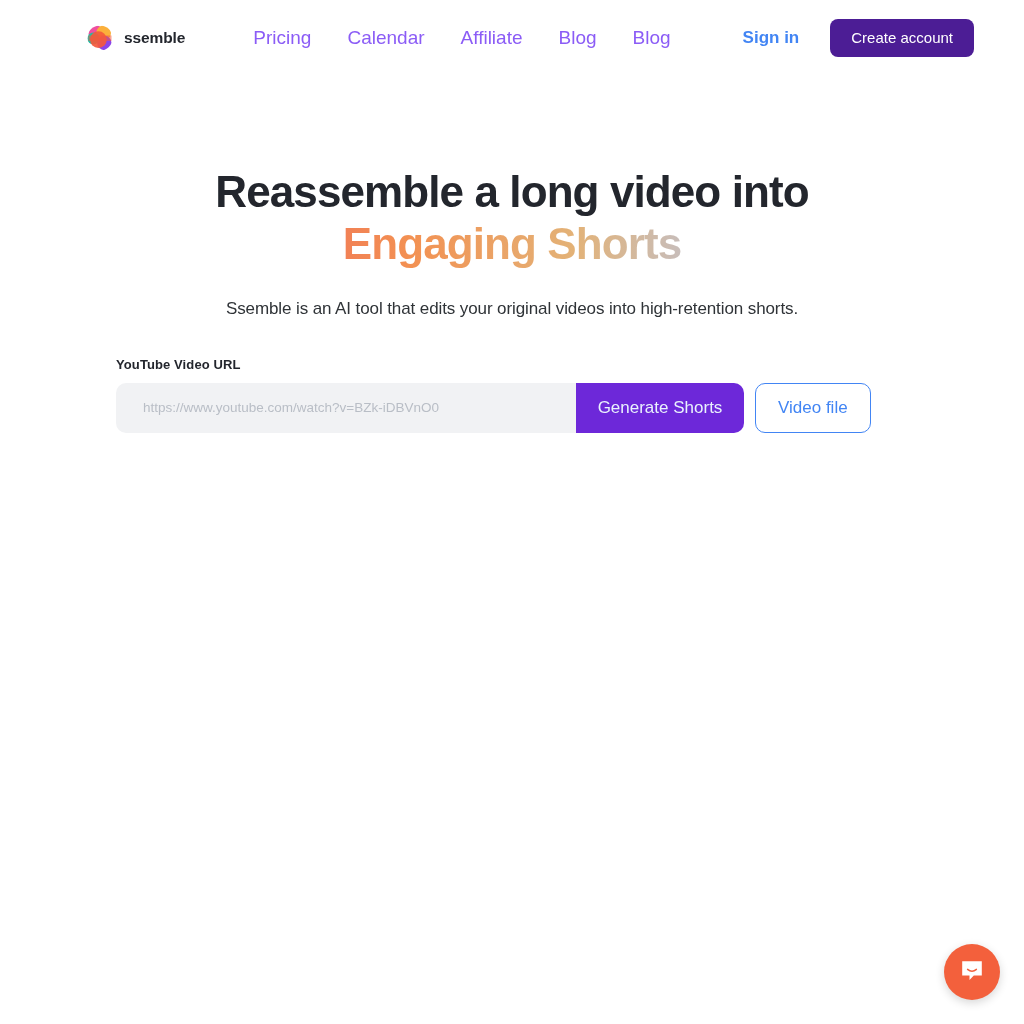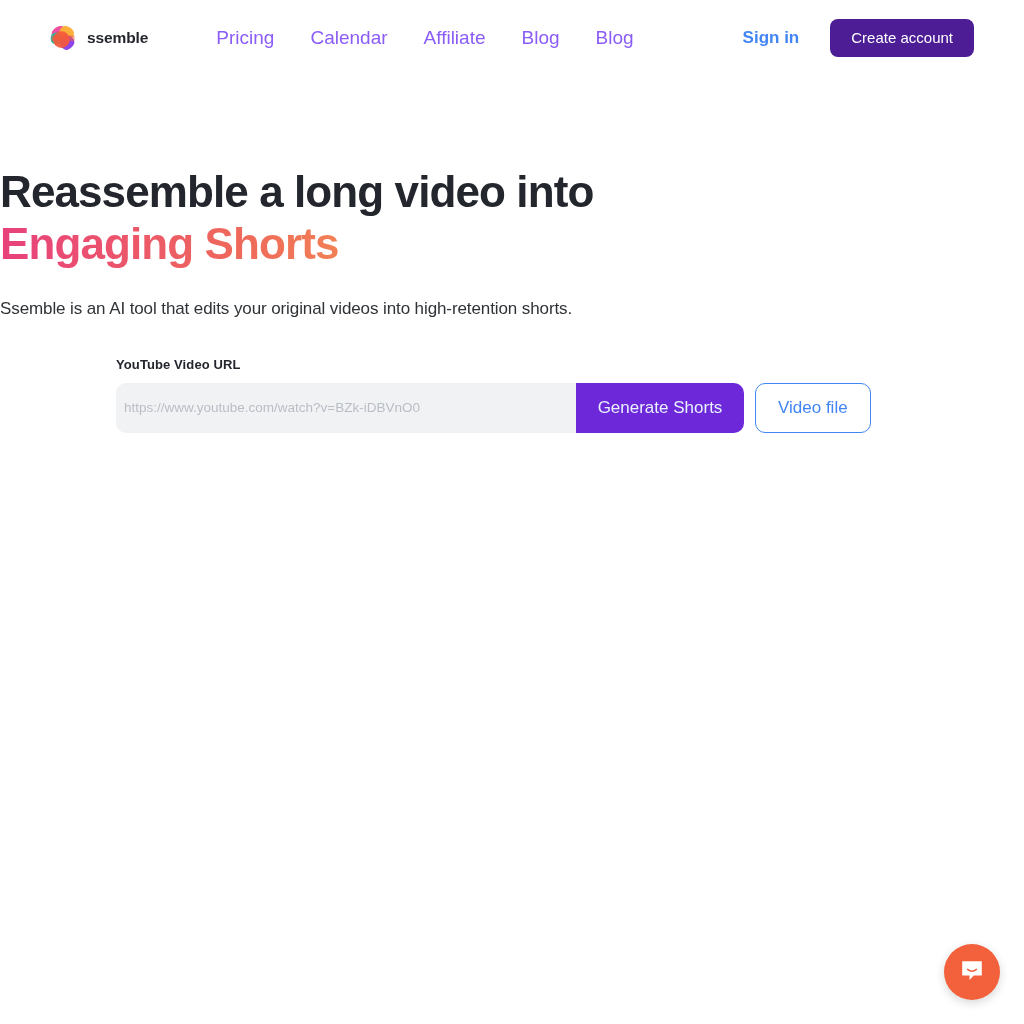--- a/index.html
+++ b/index.html
@@ -12,20 +12,21 @@
     overflow: hidden;
   }
 
   
   .header {
     position: relative;
     height: 76px;
     display: flex;
     align-items: center;
     padding: 0 50px;
+    margin-left: 37px;
   }
 
   .brand {
     display: flex;
     align-items: center;
     gap: 11px;
     text-decoration: none;
     flex: 0 0 auto;
   }
 
@@ -81,20 +82,21 @@
     padding: 0 21px;
     height: 38px;
     line-height: 38px;
     cursor: pointer;
     white-space: nowrap;
     font-family: "Liberation Sans", sans-serif;
   }
 
   
   .hero {
+    text-align: center;
     padding-top: 90px;
   }
 
   .headline {
     font-size: 44px;
     font-weight: 700;
     color: #23262d;
     line-height: 1.18;
     letter-spacing: -0.9px;
   }
@@ -150,21 +152,21 @@
     align-items: stretch;
     height: 50px;
   }
 
   .url-input {
     width: 460px;
     height: 50px;
     border: none;
     background: #f1f2f4;
     border-radius: 10px 0 0 10px;
-    padding: 0 8px;
+    padding: 0 27px;
     font-size: 13.5px;
     color: #3a3f46;
     font-family: "Liberation Sans", sans-serif;
     outline: none;
   }
 
   .url-input::placeholder {
     color: #b9bec6;
   }
 

